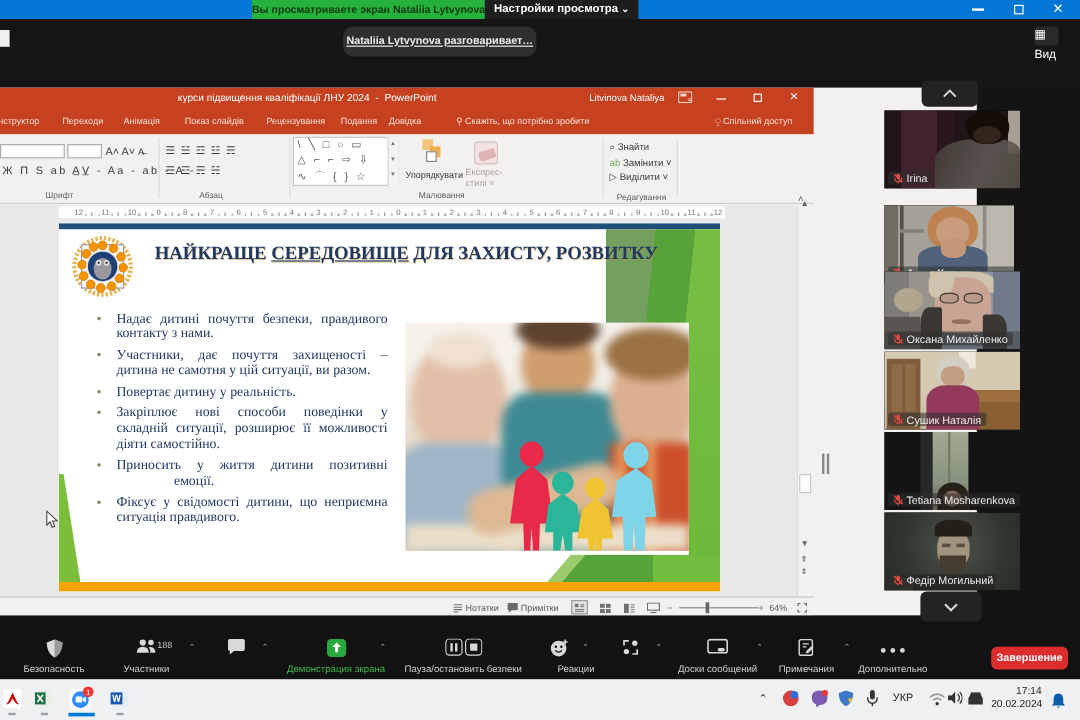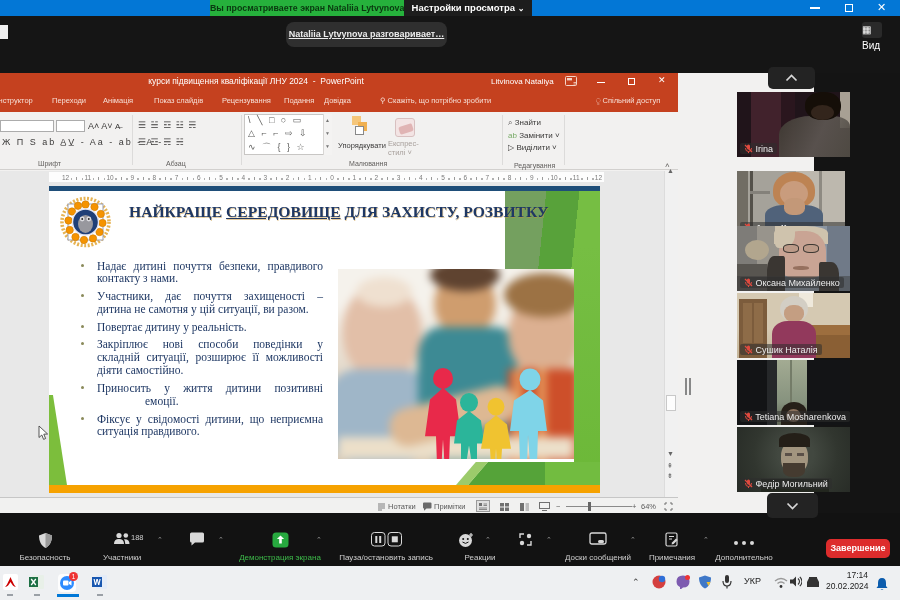--- a/index.html
+++ b/index.html
@@ -379,21 +379,21 @@
         </svg></div>
       <div class="abs" style="left:210px;top:553px;width:140px;text-align:center;font-size:8px;color:#3dbb4a;">Демонстрация экрана</div>
       <div class="abs" style="left:316px;top:536px;font-size:7px;color:#9a9a9a;">⌃</div>
       <div class="abs" style="left:326px;top:532px;width:120px;text-align:center;"><svg width="31" height="15" viewBox="0 0 31 15">
           <rect x="0.5" y="0.5" width="13.5" height="13.5" rx="3" fill="none" stroke="#d9d9d9"></rect>
           <rect x="4.3" y="4" width="2" height="7" fill="#d9d9d9"></rect>
           <rect x="8.2" y="4" width="2" height="7" fill="#d9d9d9"></rect>
           <rect x="17" y="0.5" width="13.5" height="13.5" rx="3" fill="none" stroke="#d9d9d9"></rect>
           <rect x="20.8" y="4.3" width="6" height="6" fill="#d9d9d9"></rect>
         </svg></div>
-      <div class="abs" style="left:316px;top:553px;width:140px;text-align:center;font-size:8px;color:#cfcfcf;">Пауза/остановить запись</div>
+      <div class="abs" style="left:316px;top:553px;width:140px;text-align:center;font-size:8px;color:#cfcfcf;">Пауза/остановить безпеки</div>
       <div class="abs" style="left:406px;top:532px;width:120px;text-align:center;"><svg width="17" height="16" viewBox="0 0 17 16">
           <circle cx="7.5" cy="8.5" r="6.5" fill="#d9d9d9"></circle>
           <circle cx="5.2" cy="7" r="1" fill="#121212"></circle>
           <circle cx="9.8" cy="7" r="1" fill="#121212"></circle>
           <path d="M4.5 10 q3 2.8 6 0" stroke="#121212" fill="none"></path>
           <path d="M13 1 l0 4 M11 3 l4 0" stroke="#d9d9d9" stroke-width="1.2"></path>
         </svg></div>
       <div class="abs" style="left:396px;top:553px;width:168px;text-align:center;font-size:8px;color:#cfcfcf;">Реакции</div>
       <div class="abs" style="left:485px;top:536px;font-size:7px;color:#9a9a9a;">⌃</div>
       <div class="abs" style="left:465px;top:532px;width:120px;text-align:center;"><svg width="15" height="15" viewBox="0 0 15 15">

